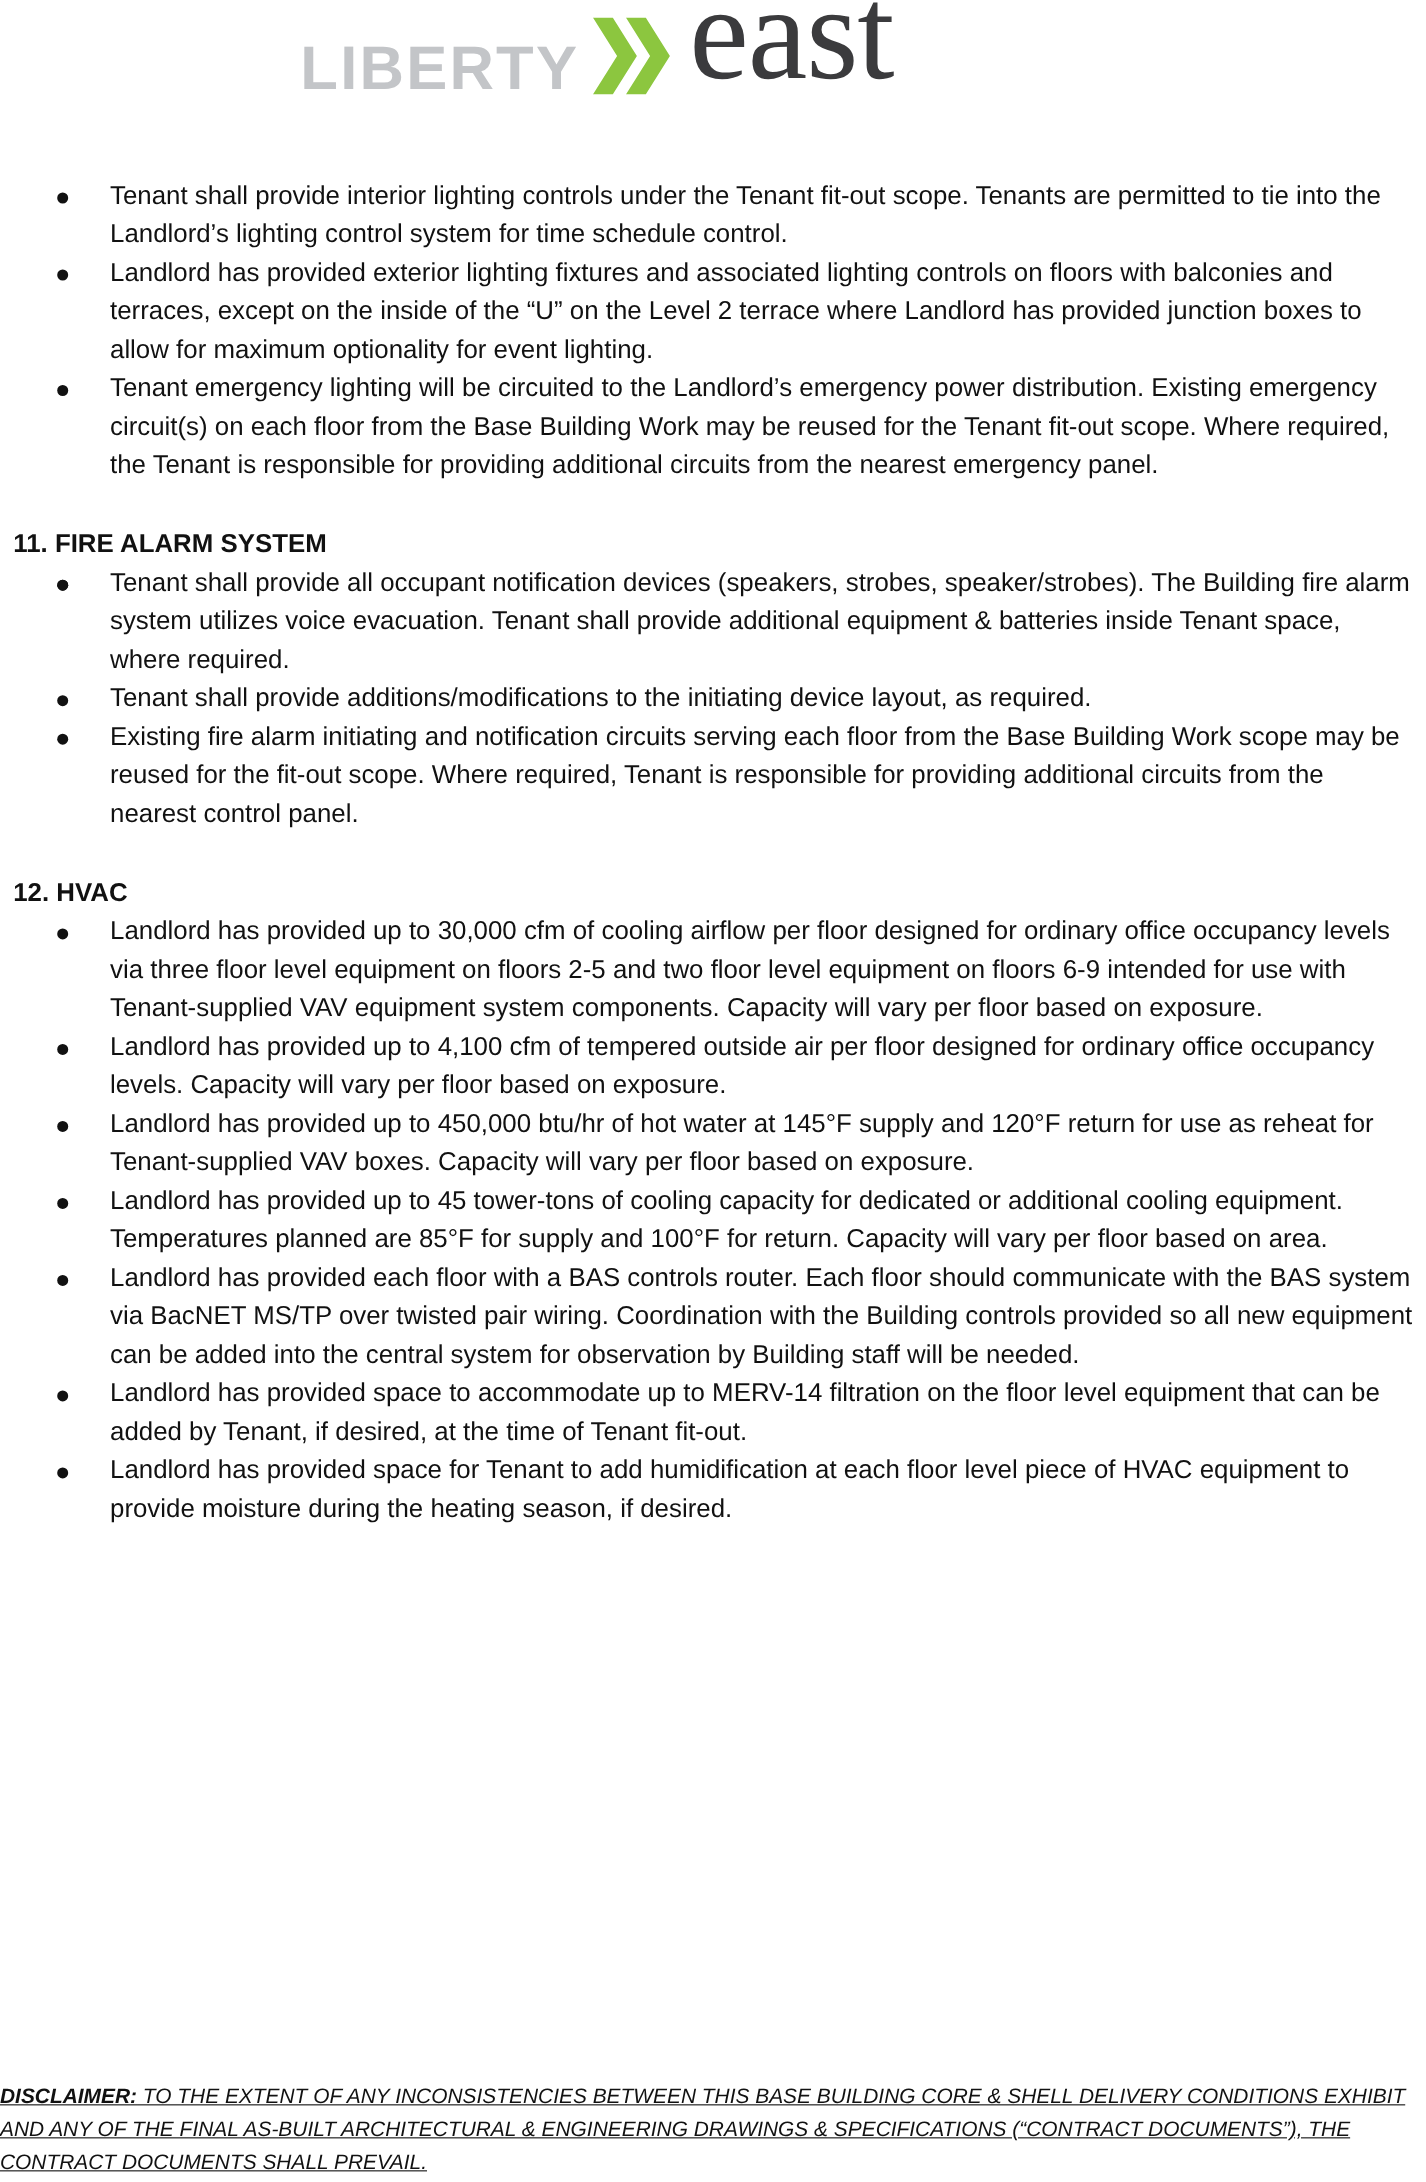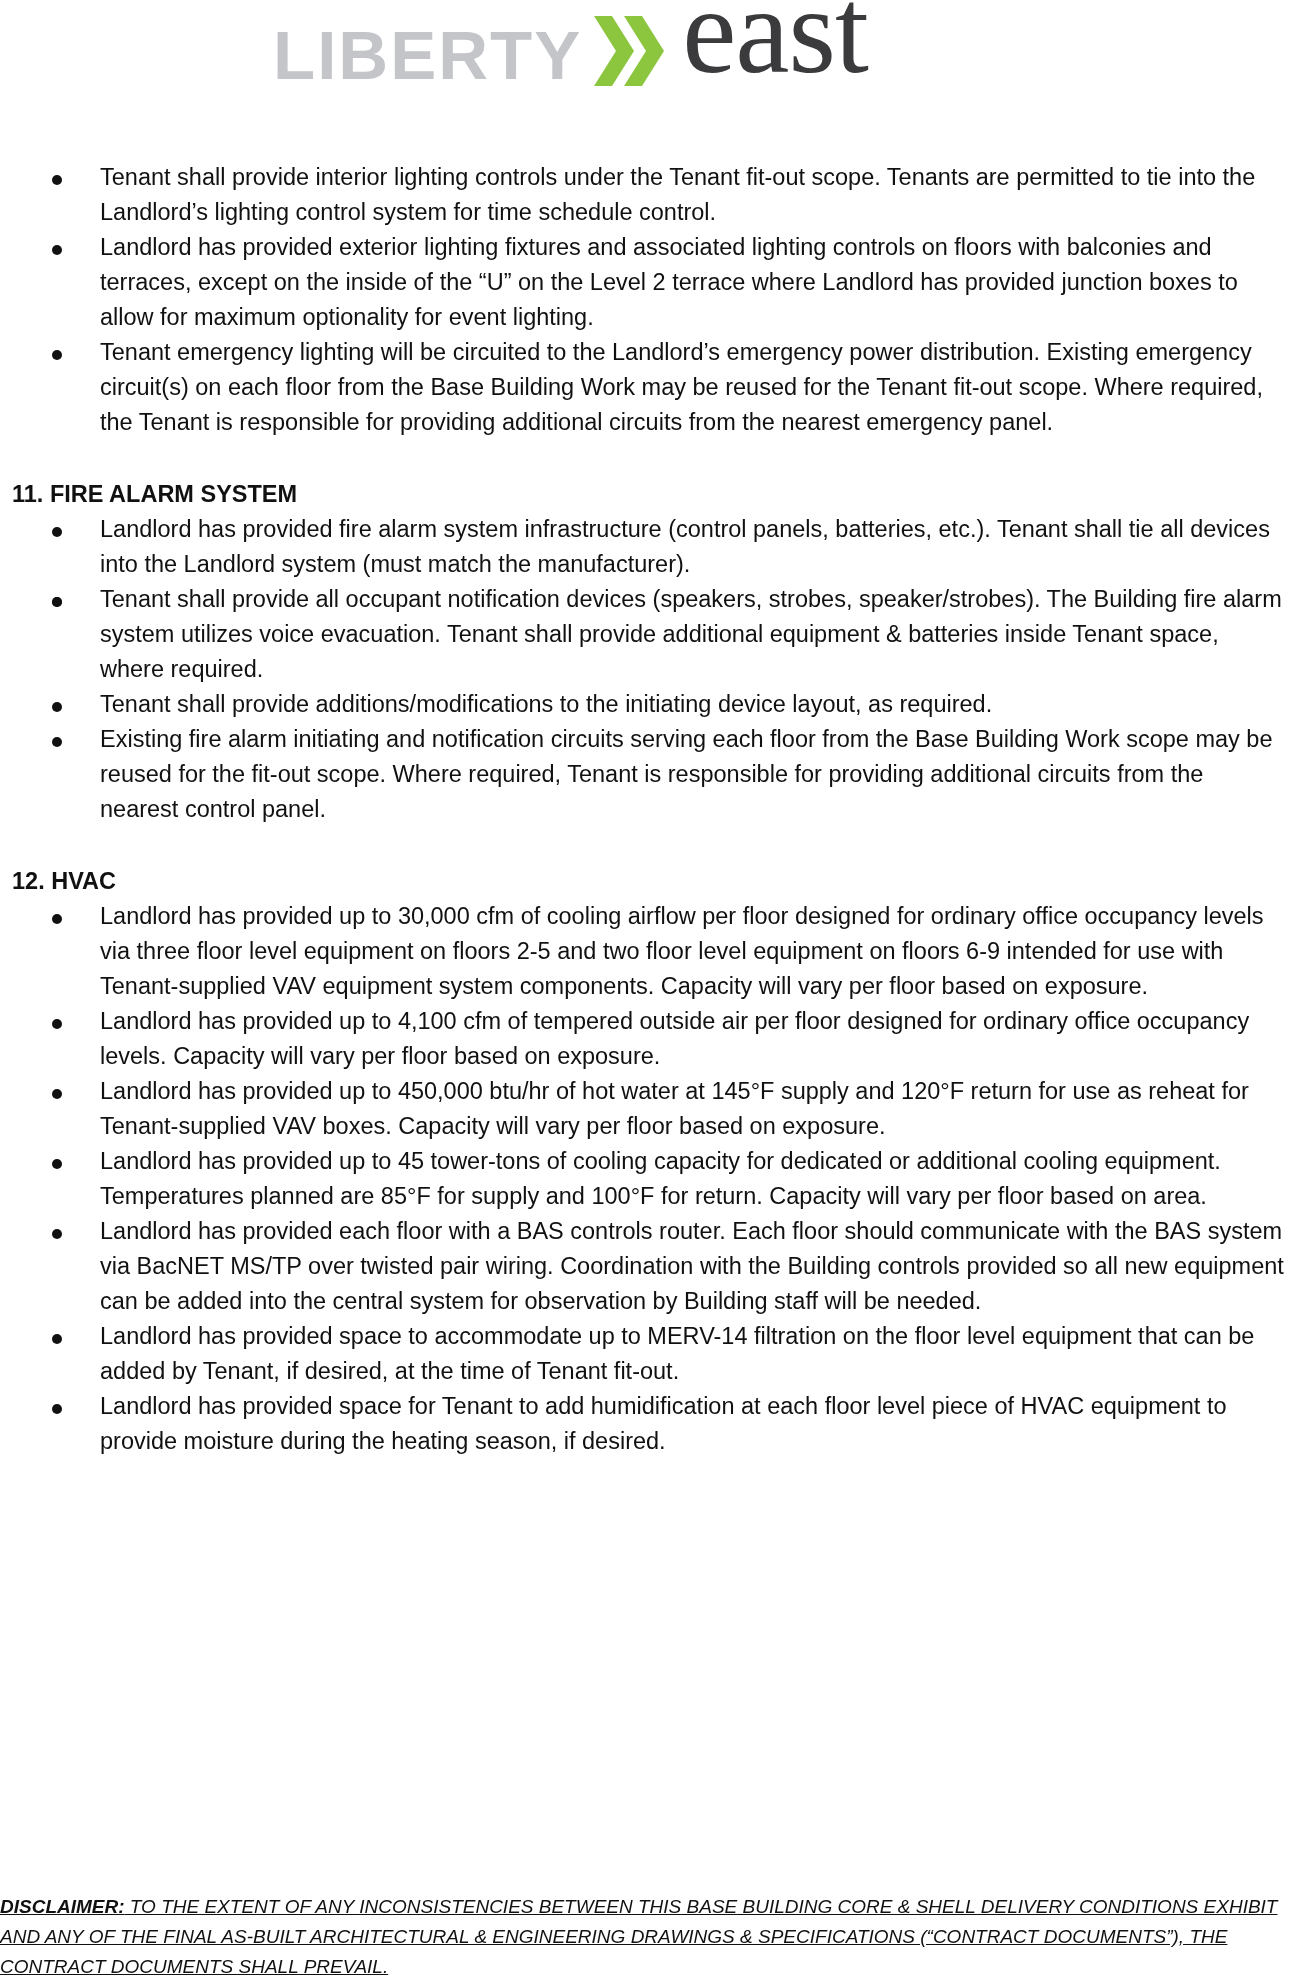--- a/index.html
+++ b/index.html
@@ -7,21 +7,21 @@
     width: 1296px; height: 1984px; position: relative; overflow: hidden;
     font-family: "Liberation Sans", "DejaVu Sans", sans-serif;
     color: #111111;
   }
   .logo {
     position: absolute; left: 273px; top: 0px; height: 100px; width: 760px;
     display: flex; align-items: flex-end;
   }
   .logo-liberty {
     font-family: "Liberation Sans", sans-serif; font-weight: bold;
-    font-size: 69px; letter-spacing: 2px; color: #c3c5c8; line-height: 1;
+    font-size: 56px; letter-spacing: 2px; color: #c3c5c8; line-height: 1;
     margin-bottom: 10px;
   }
   .logo-chevrons { width: 82px; height: 70px; margin: 0 6px 14px 12px; }
   .logo-east {
     font-family: "Liberation Serif", "DejaVu Serif", serif;
     font-size: 122px; color: #3b3b3d; line-height: 1; margin-bottom: 8px;
     letter-spacing: -1px;
   }
   .content {
     position: absolute; left: 0; top: 160px; width: 1296px;
@@ -63,21 +63,20 @@
     <li><span class="bullet"></span><span>Tenant shall provide interior lighting controls under the Tenant fit-out scope. Tenants are permitted to tie into the Landlord’s lighting control system for time schedule control.</span></li>
     <li><span class="bullet"></span><span>Landlord has provided exterior lighting fixtures and associated lighting controls on floors with balconies and terraces, except on the inside of the “U” on the Level 2 terrace where Landlord has provided junction boxes to allow for maximum optionality for event lighting.</span></li>
     <li><span class="bullet"></span><span>Tenant emergency lighting will be circuited to the Landlord’s emergency power distribution. Existing emergency circuit(s) on each floor from the Base Building Work may be reused for the Tenant fit-out scope. Where required, the Tenant is responsible for providing additional circuits from the nearest emergency panel.</span></li>
   </ul>
 
   <div class="gap"></div>
 
   <div>
     <p class="section-heading">11.  FIRE ALARM SYSTEM</p>
     <ul class="bullets">
-      <li><span class="bullet"></span><span>Landlord has provided fire alarm system infrastructure (control panels, batteries, etc.).  Tenant shall tie all devices into the Landlord system (must match the manufacturer).</span></li>
       <li><span class="bullet"></span></li>
       <li><span class="bullet"></span><span>Tenant shall provide all occupant notification devices (speakers, strobes, speaker/strobes).  The Building fire alarm system utilizes voice evacuation.  Tenant shall provide additional equipment &amp; batteries inside Tenant space, where required.</span></li>
       <li><span class="bullet"></span><span>Tenant shall provide additions/modifications to the initiating device layout, as required.</span></li>
       <li><span class="bullet"></span><span>Existing fire alarm initiating and notification circuits serving each floor from the Base Building Work scope may be reused for the fit-out scope.  Where required, Tenant is responsible for providing additional circuits from the nearest control panel.</span></li>
     </ul>
   </div>
 
   <div class="gap"></div>
 
   <div>

